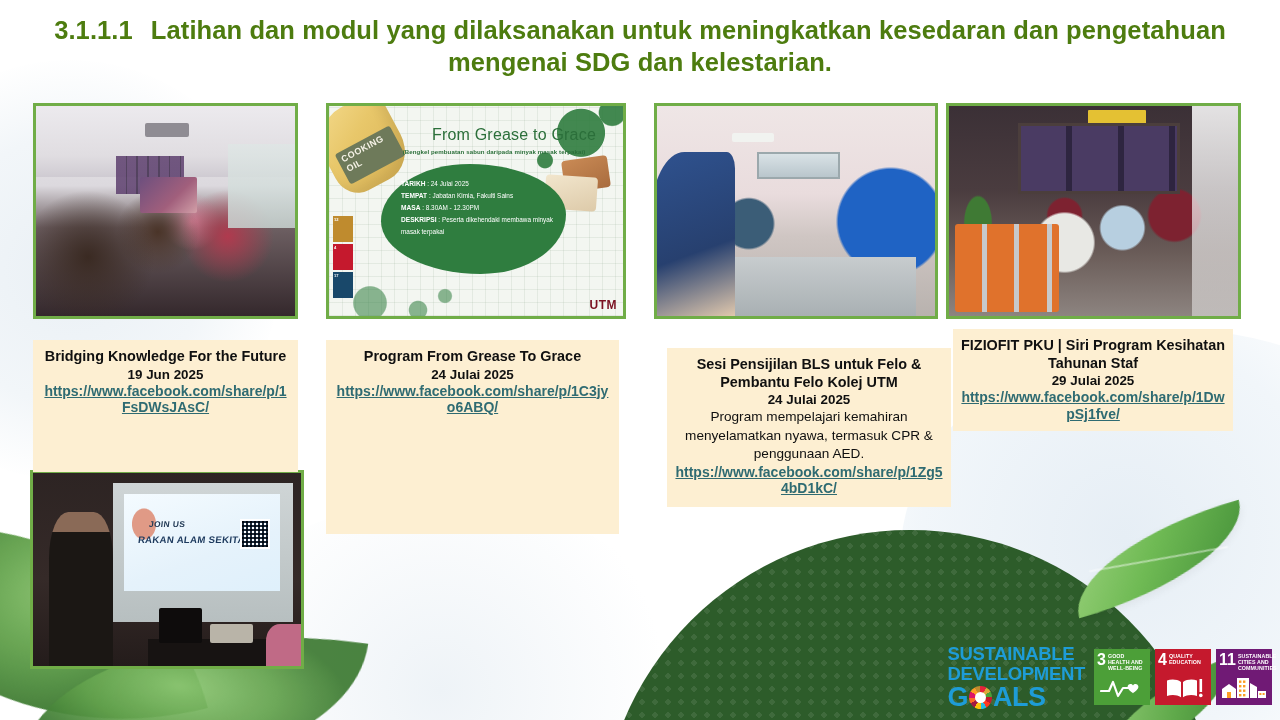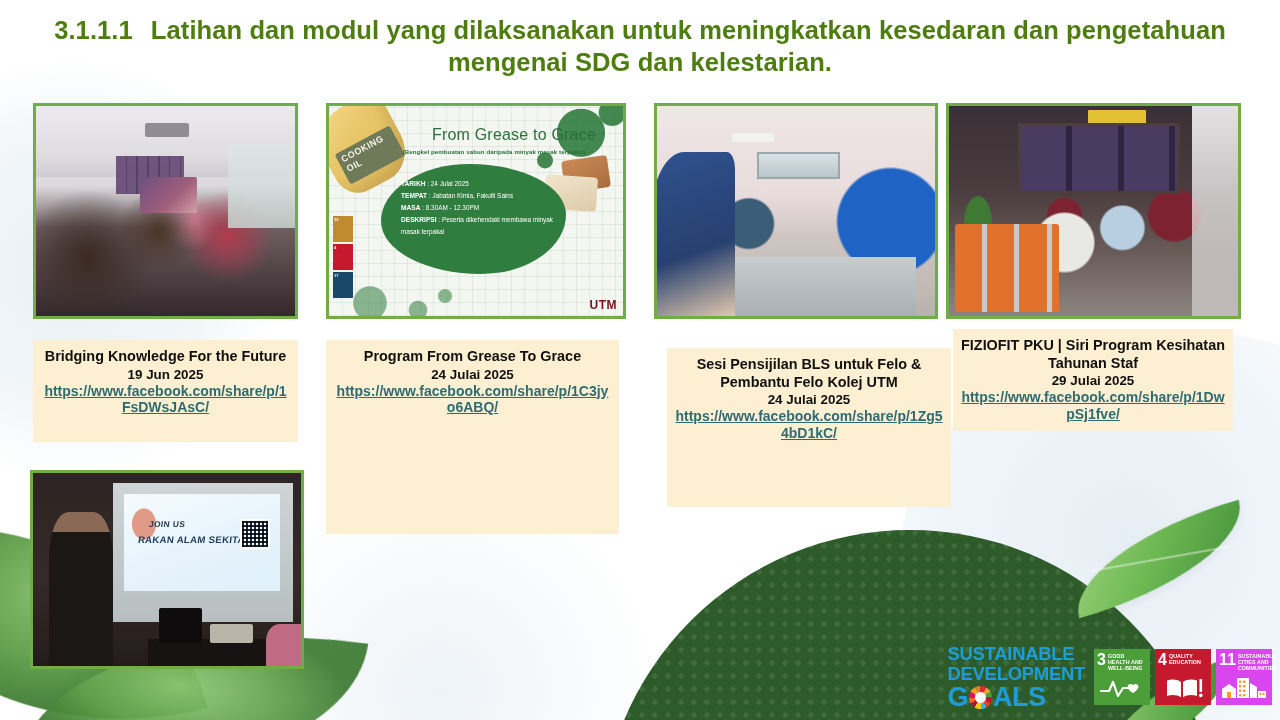--- a/index.html
+++ b/index.html
@@ -354,35 +354,36 @@
         <div class="qr"></div>
       </div>
       <div class="speaker"></div>
       <div class="table"></div>
       <div class="laptop"></div>
       <div class="projector"></div>
       <div class="pink"></div>
     </div>
   </div>
 
-  <div class="card" style="left:33px;top:340px;width:265px;height:102px;">
+  <div class="card" style="left:33px;top:340px;width:265px;height:132px;">
     <div class="ttl">Bridging Knowledge For the Future</div>
     <div class="date">19 Jun 2025</div>
     <a class="link" href="#">https://www.facebook.com/share/p/1FsDWsJAsC/</a>
   </div>
 
   <div class="card" style="left:326px;top:340px;width:293px;height:194px;">
     <div class="ttl">Program From Grease To Grace</div>
     <div class="date">24 Julai 2025</div>
     <a class="link" href="#">https://www.facebook.com/share/p/1C3jyo6ABQ/</a>
   </div>
 
   <div class="card" style="left:667px;top:348px;width:284px;height:159px;">
     <div class="ttl">Sesi Pensijilan BLS untuk Felo &amp; Pembantu Felo Kolej UTM</div>
     <div class="date">24 Julai 2025</div>
+    <div class="desc">Program mempelajari kemahiran menyelamatkan nyawa, termasuk CPR &amp; penggunaan AED.</div>
     <a class="link" href="#">https://www.facebook.com/share/p/1Zg54bD1kC/</a>
   </div>
 
   <div class="card" style="left:953px;top:329px;width:280px;height:102px;text-align:center;">
     <div class="ttl">FIZIOFIT PKU | Siri Program Kesihatan Tahunan Staf</div>
     <div class="date">29 Julai 2025</div>
     <a class="link" href="#">https://www.facebook.com/share/p/1DwpSj1fve/</a>
   </div>
 
 
@@ -414,21 +415,21 @@
       <div class="art">
         <svg width="42" height="24" viewBox="0 0 42 24" aria-hidden="true">
           <path d="M19 6c-4-3-10-3-14-1.5V20c4-1.6 10-1.6 14 1.2z" fill="#ffffff"></path>
           <path d="M21 6c4-3 10-3 14-1.5V20c-4-1.6-10-1.6-14 1.2z" fill="#ffffff"></path>
           <rect x="37.5" y="3" width="2.6" height="13" fill="#ffffff"></rect>
           <circle cx="38.8" cy="19.4" r="1.8" fill="#ffffff"></circle>
         </svg>
       </div>
     </div>
 
-    <div class="sdg-tile" style="background:#d946ef">
+    <div class="sdg-tile" style="background:#701a75">
       <div class="num">11</div>
       <div class="lbl">SUSTAINABLE CITIES AND COMMUNITIES</div>
       <div class="art">
         <svg width="48" height="24" viewBox="0 0 48 24" aria-hidden="true">
           <path d="M2 22V13l7-5 7 5v9z" fill="#ffffff"></path>
           <rect x="7" y="16" width="4" height="6" fill="#FD9D24"></rect>
           <rect x="17" y="2" width="12" height="20" fill="#ffffff"></rect>
           <g fill="#FD9D24">
             <rect x="19" y="4.5" width="2.4" height="2.4"></rect>
               <rect x="23" y="4.5" width="2.4" height="2.4"></rect>

